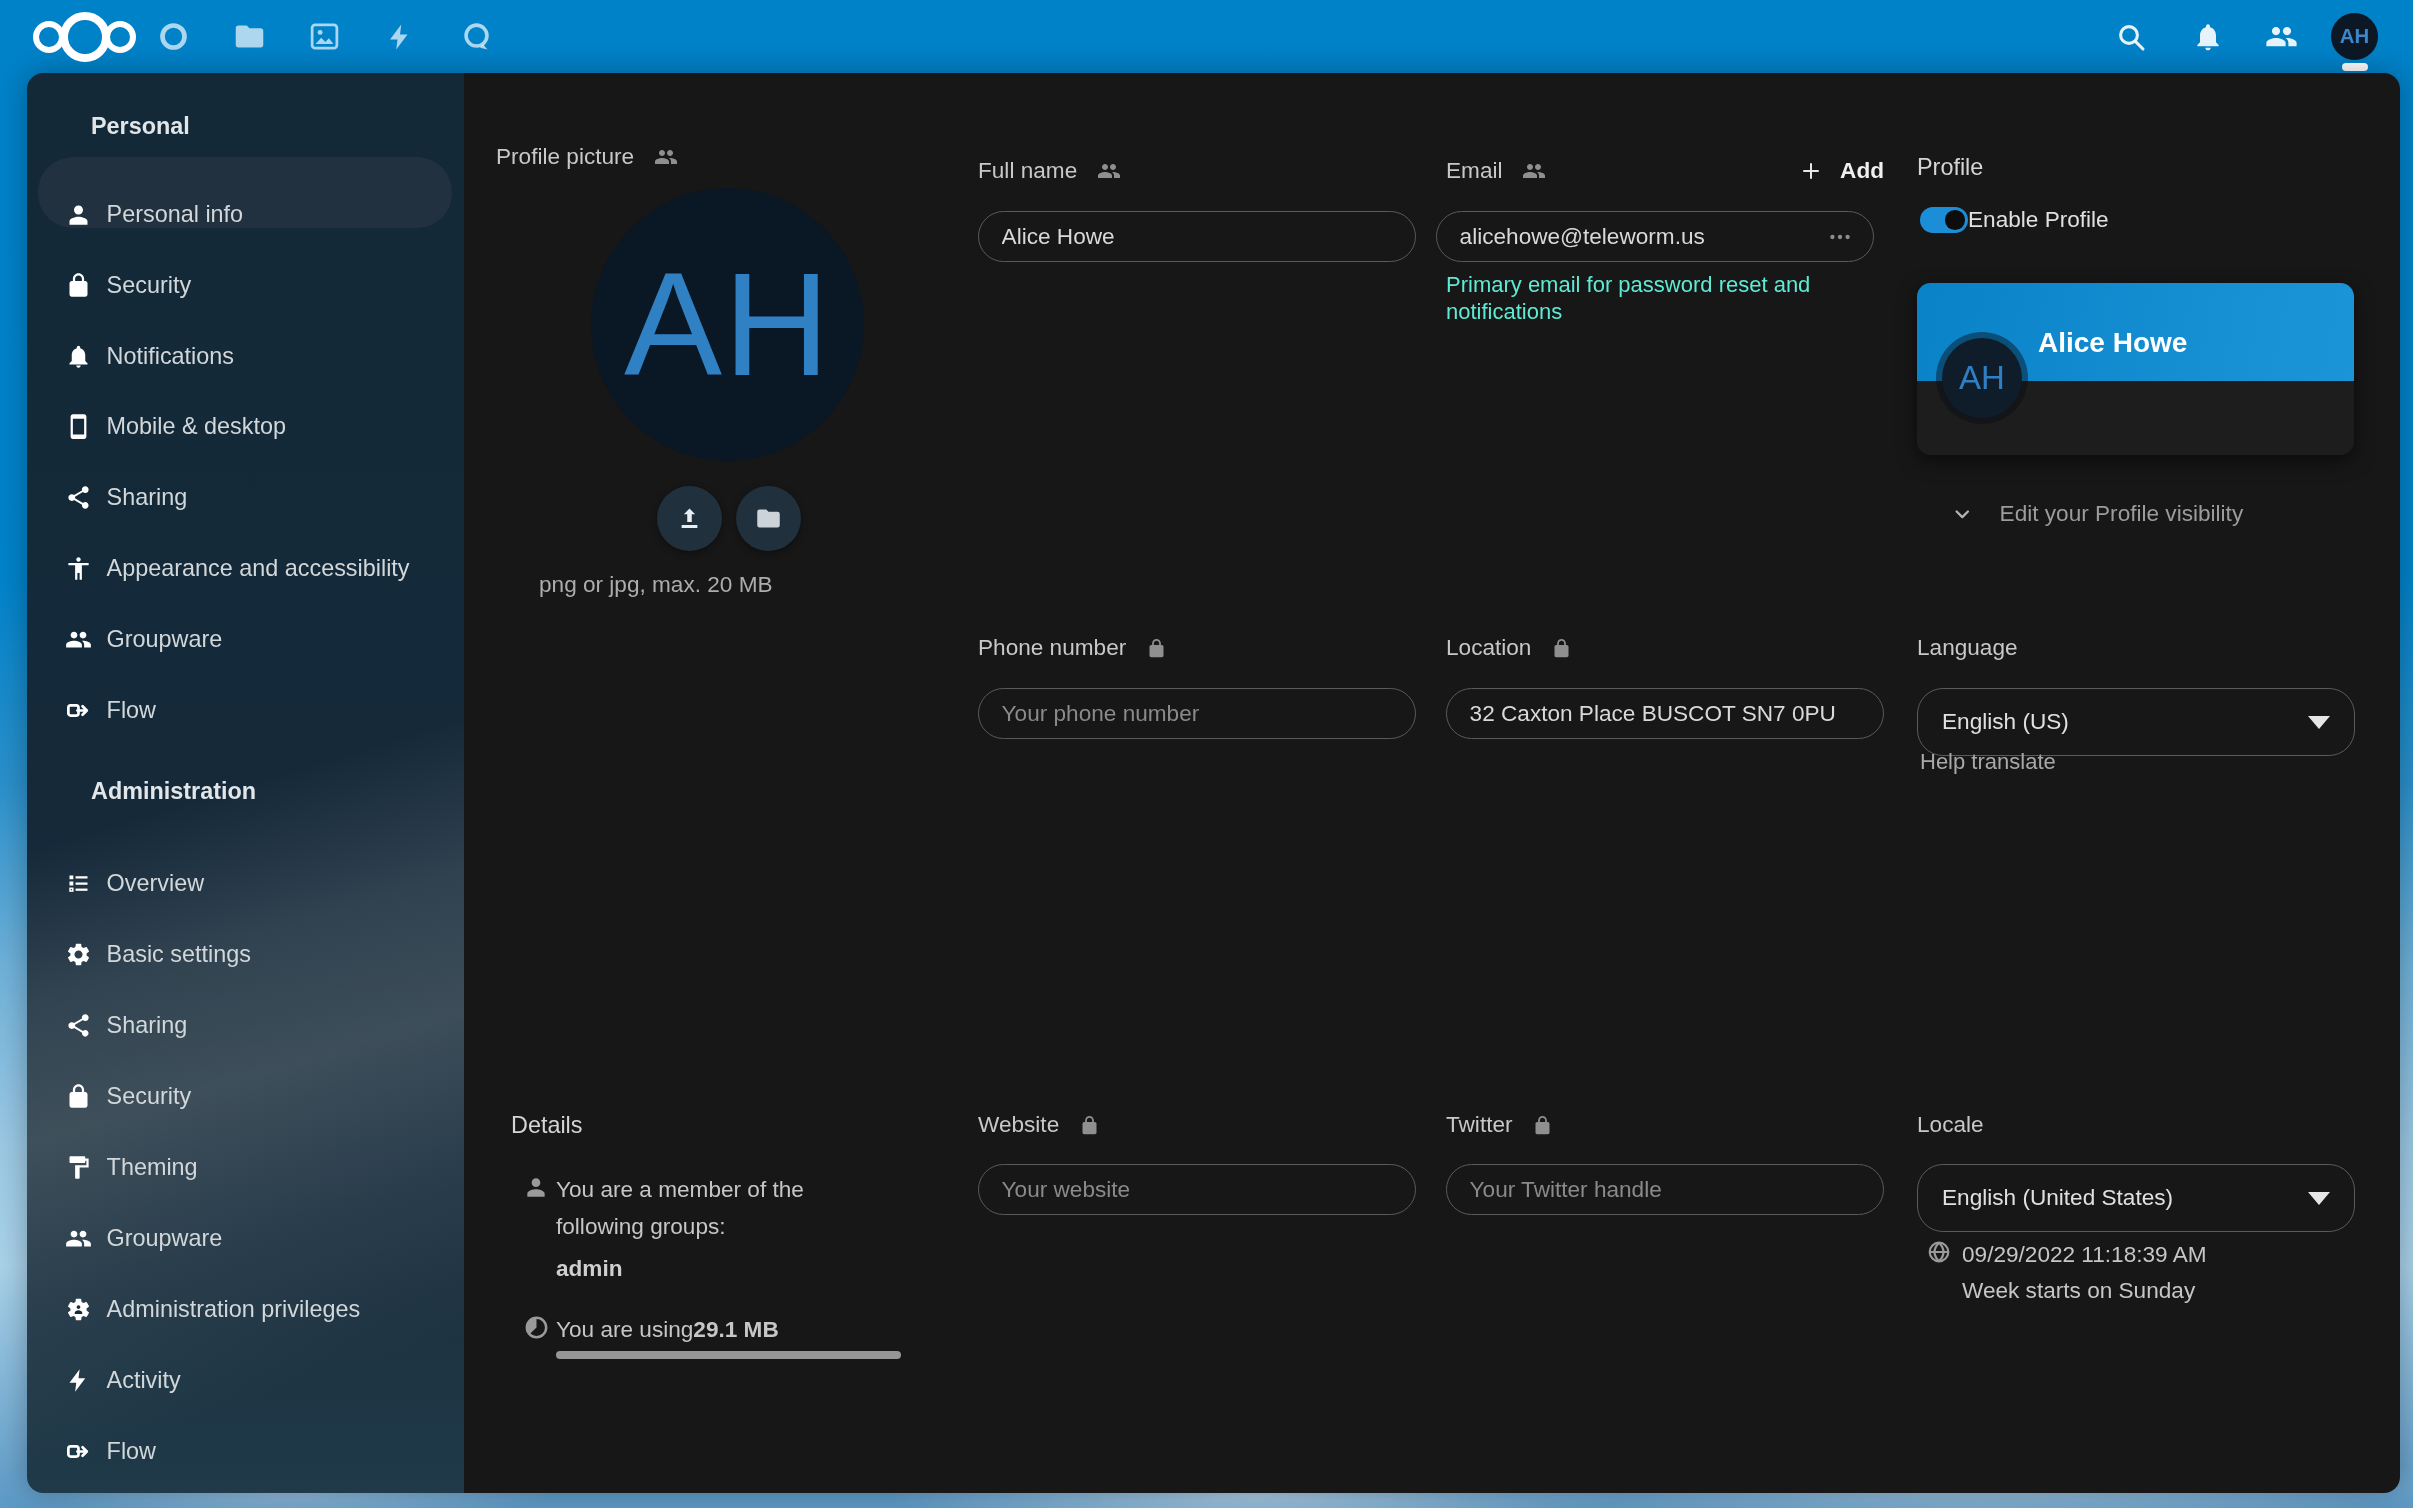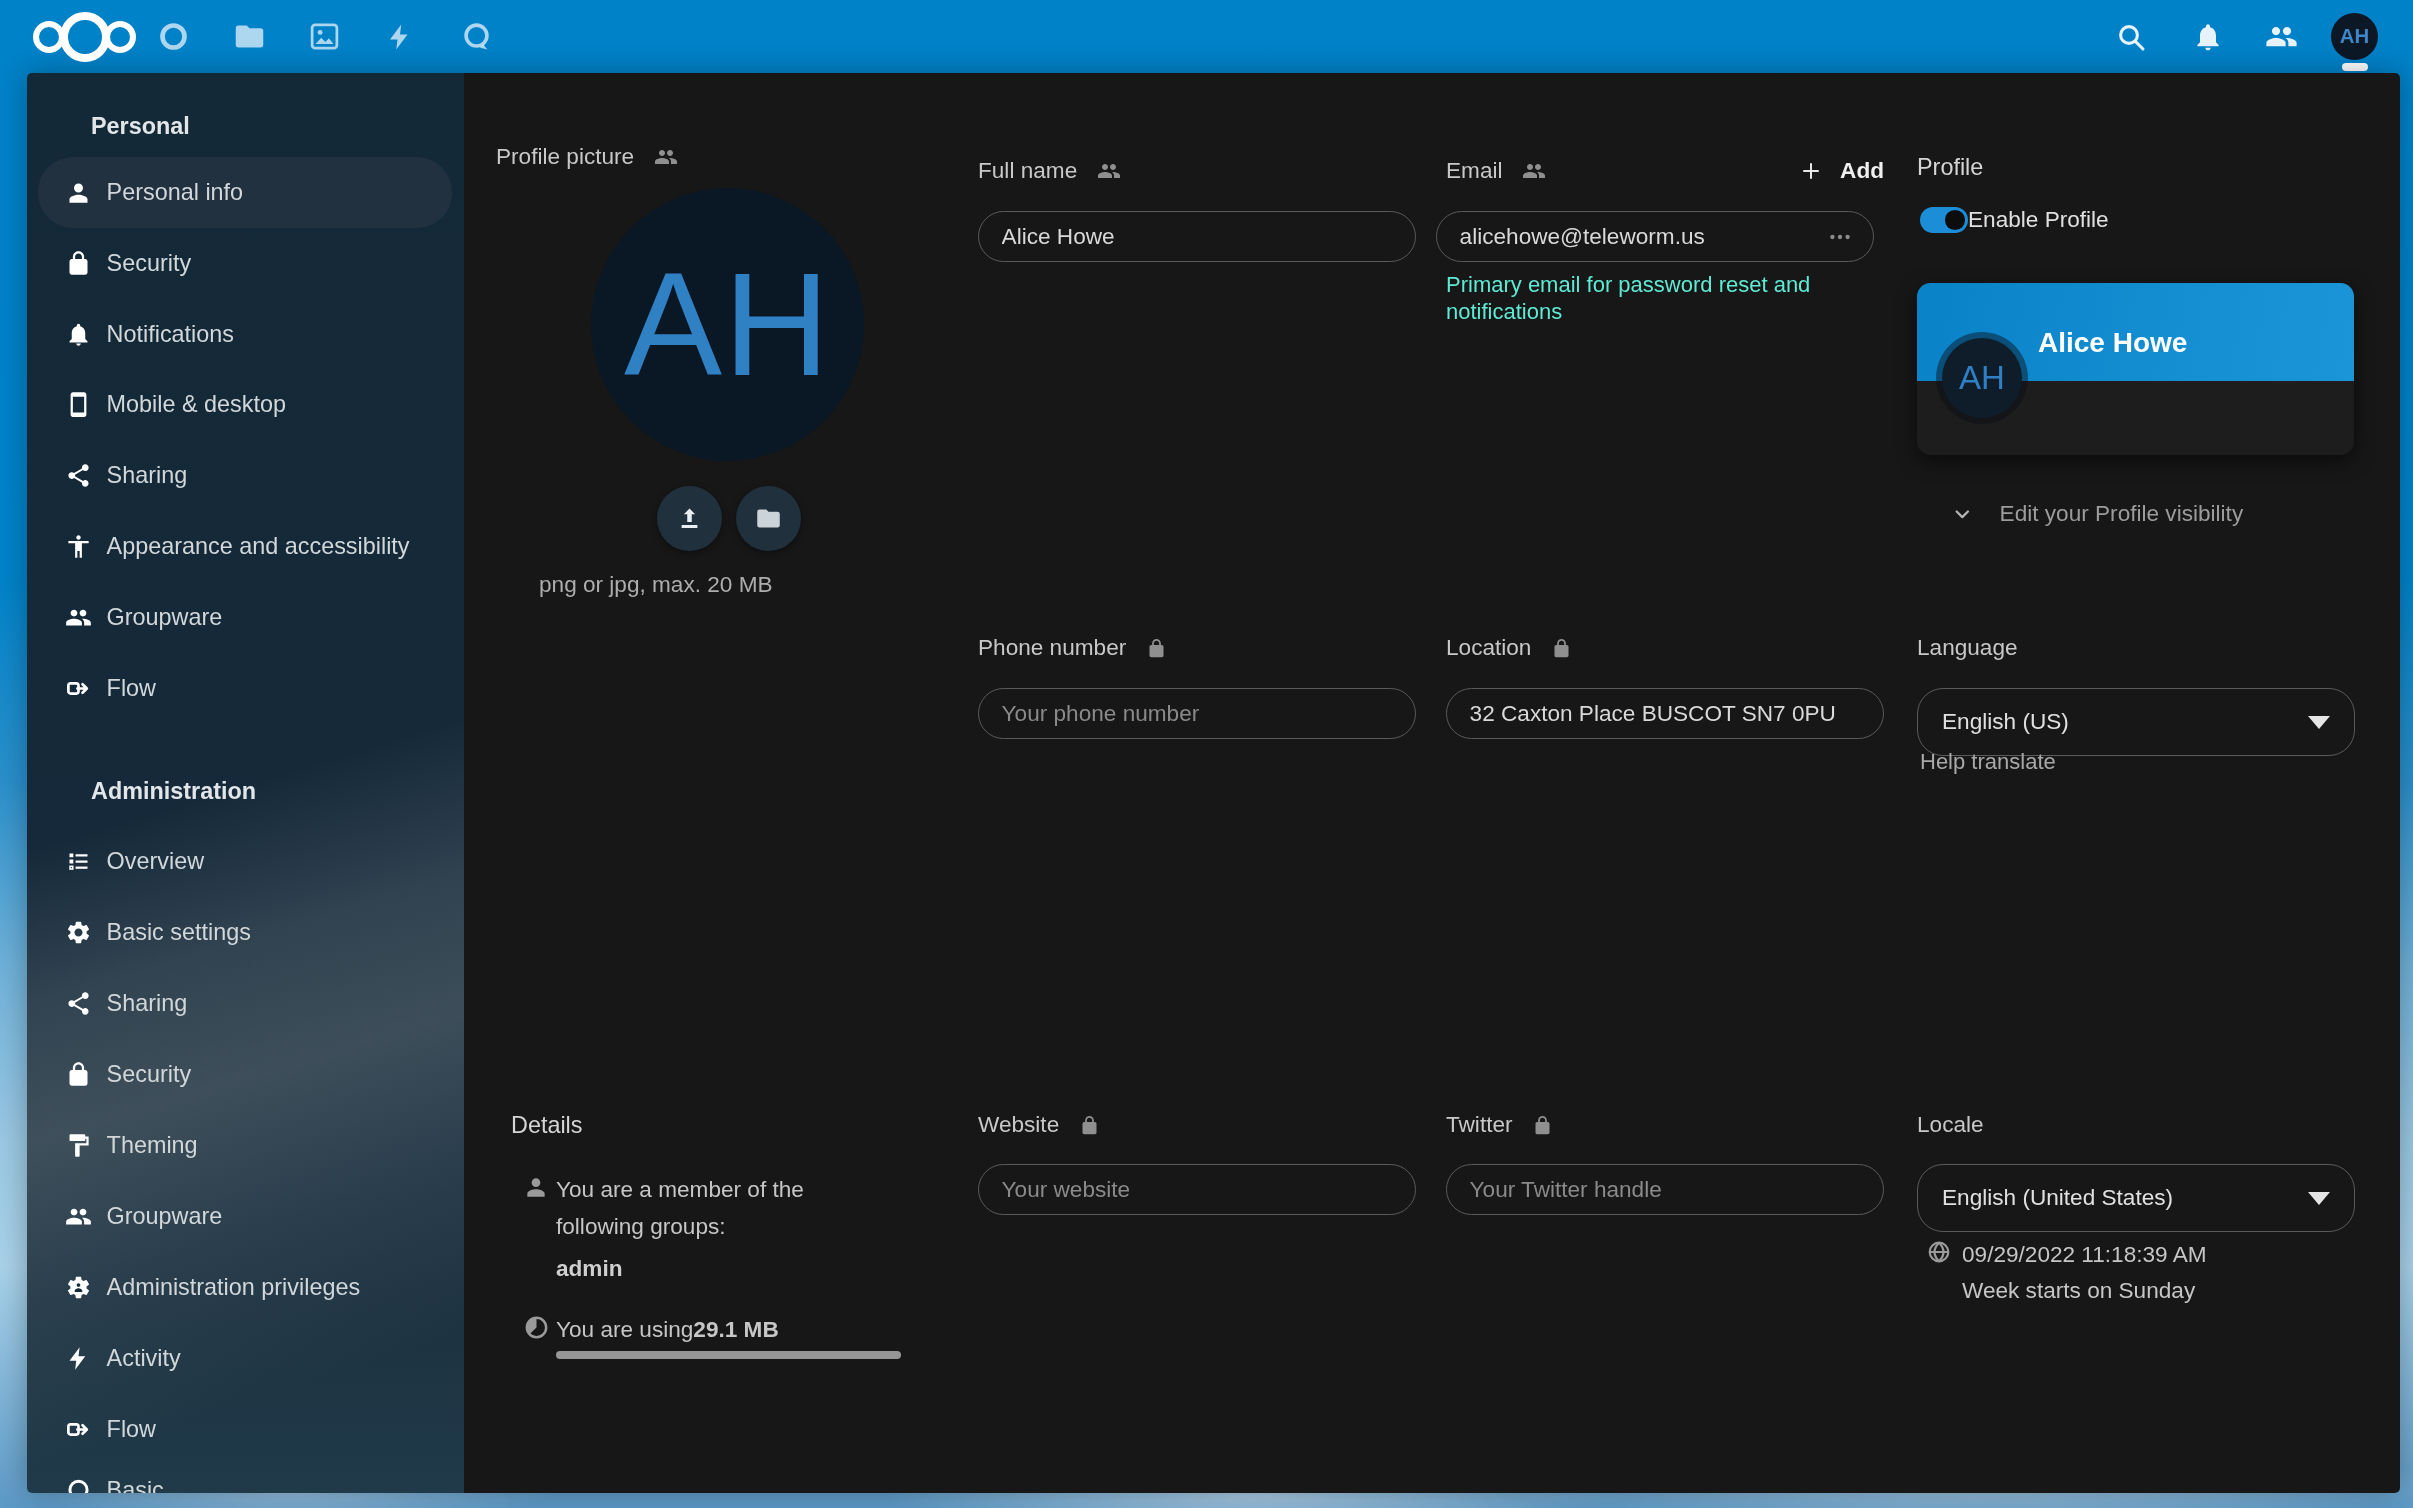--- a/index.html
+++ b/index.html
@@ -17,29 +17,29 @@
   .header{position:absolute;left:0;top:0;width:2413px;height:73px}
   .logo{position:absolute;left:33px;top:0;height:73px;display:flex;align-items:center}
   .ring{box-sizing:border-box;border-radius:50%;border:7.5px solid #fff;background:transparent;display:inline-block}
   .ring.s{width:32px;height:32px;border-width:6.8px}
   .ring.b{width:50px;height:50px;border-width:8.3px;margin:0 -5.3px;position:relative;z-index:2}
   .appicon{position:absolute;top:0;height:73px;display:flex;align-items:center;justify-content:center;width:45px;color:rgba(255,255,255,.68);cursor:pointer}
   .hicon{position:absolute;top:0;height:73px;display:flex;align-items:center;justify-content:center;width:45px;color:rgba(255,255,255,.9);cursor:pointer}
   .avatar-top{position:absolute;left:2331px;top:13px;width:47px;height:47px;border-radius:50%;background:#0c1826;color:#3d86c8;font-weight:bold;font-size:20.4px;display:flex;align-items:center;justify-content:center}
   .avatar-pill{position:absolute;left:2342px;top:63px;width:26px;height:8.3px;border-radius:4.5px;background:#fff}
   
-  .app{position:absolute;left:27px;top:73px;right:13px;bottom:15px;border-radius:5px;overflow:hidden;display:flex;box-shadow:0 0 30px rgba(0,0,0,.30)}
+  .app{position:absolute;left:27px;top:73px;right:13px;bottom:15px;border-radius:16px;overflow:hidden;display:flex;box-shadow:0 0 30px rgba(0,0,0,.30)}
   .sidebar{position:relative;width:437px;flex:0 0 437px;
     background:
       linear-gradient(163deg, rgba(255,255,255,0) 50%, rgba(210,212,206,.14) 60%, rgba(210,212,206,.20) 69%, rgba(175,188,194,.10) 79%, rgba(255,255,255,0) 90%),
       linear-gradient(180deg,#142937 0%,#15293a 55%,#1c3140 86%,#203a49 100%);}
   .main{position:relative;flex:1;background:#171717}
   
   .nav-heading{position:absolute;left:64px;height:38px;display:flex;align-items:center;font-size:23.4px;font-weight:bold;color:#e2e6e9}
-  .nav-item{position:absolute;left:10.6px;right:12px;height:71px;border-radius:35px;display:flex;align-items:center;padding-left:27px;box-sizing:border-box;color:#d2d7da;cursor:pointer}
+  .nav-item{position:absolute;left:10.6px;right:12px;height:71px;border-radius:35px;display:flex;align-items:flex-end;padding-left:27px;box-sizing:border-box;color:#d2d7da;cursor:pointer}
   .nav-item .ic{color:#fff;flex:0 0 27px}
   .nav-item span.t{margin-left:15px;font-size:23.4px;white-space:nowrap}
   .nav-item.active{background:#22313f}
   
   .ic{width:27px;height:27px;display:inline-block;vertical-align:middle}
   .label{position:absolute;height:38px;display:flex;align-items:center;gap:19.6px;font-size:22.6px;color:#c8c8c8}
   .scope{color:#8f8f8f;cursor:pointer}
   .heading{position:absolute;height:38px;display:flex;align-items:center;font-size:23.4px;color:#d5d5d5}
   .field{position:absolute;width:438px;height:51px;border:1.5px solid #5a5a5a;border-radius:26px;background:transparent;color:#d9d9d9;font-size:22.6px;padding:0 22.6px;box-sizing:border-box;font-family:inherit;outline:none}
   .field::placeholder{color:#8a8a8a}

